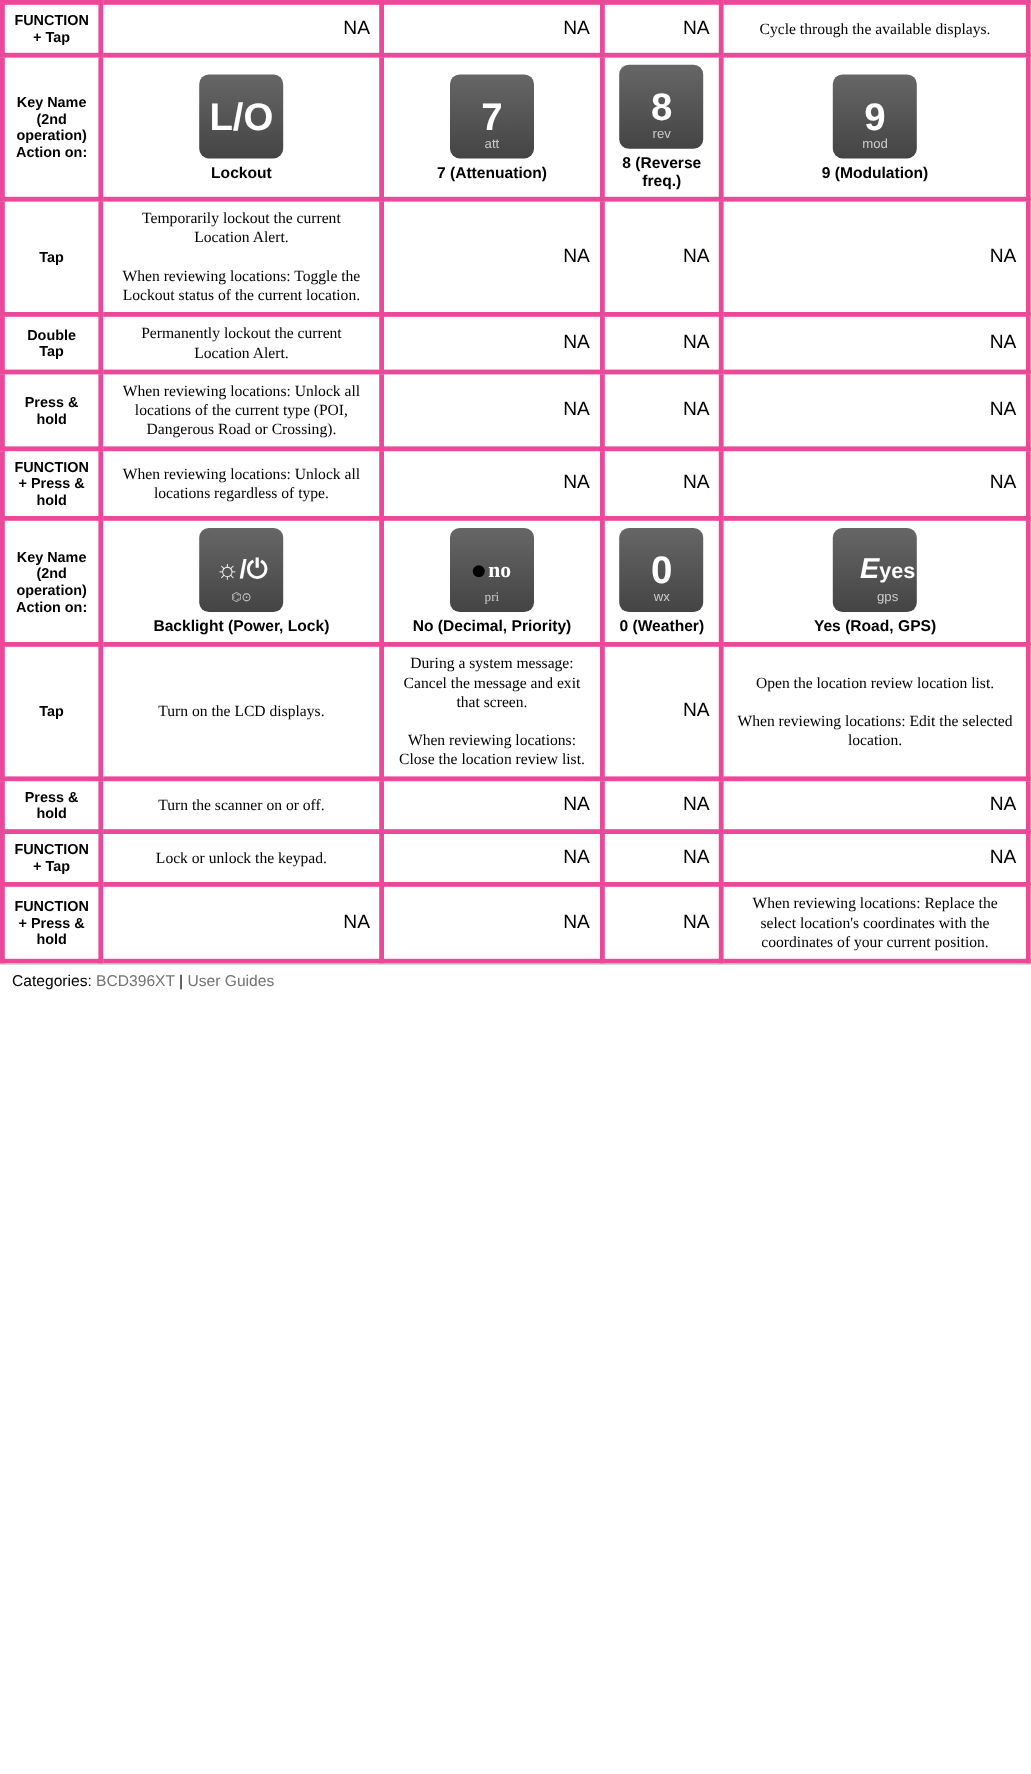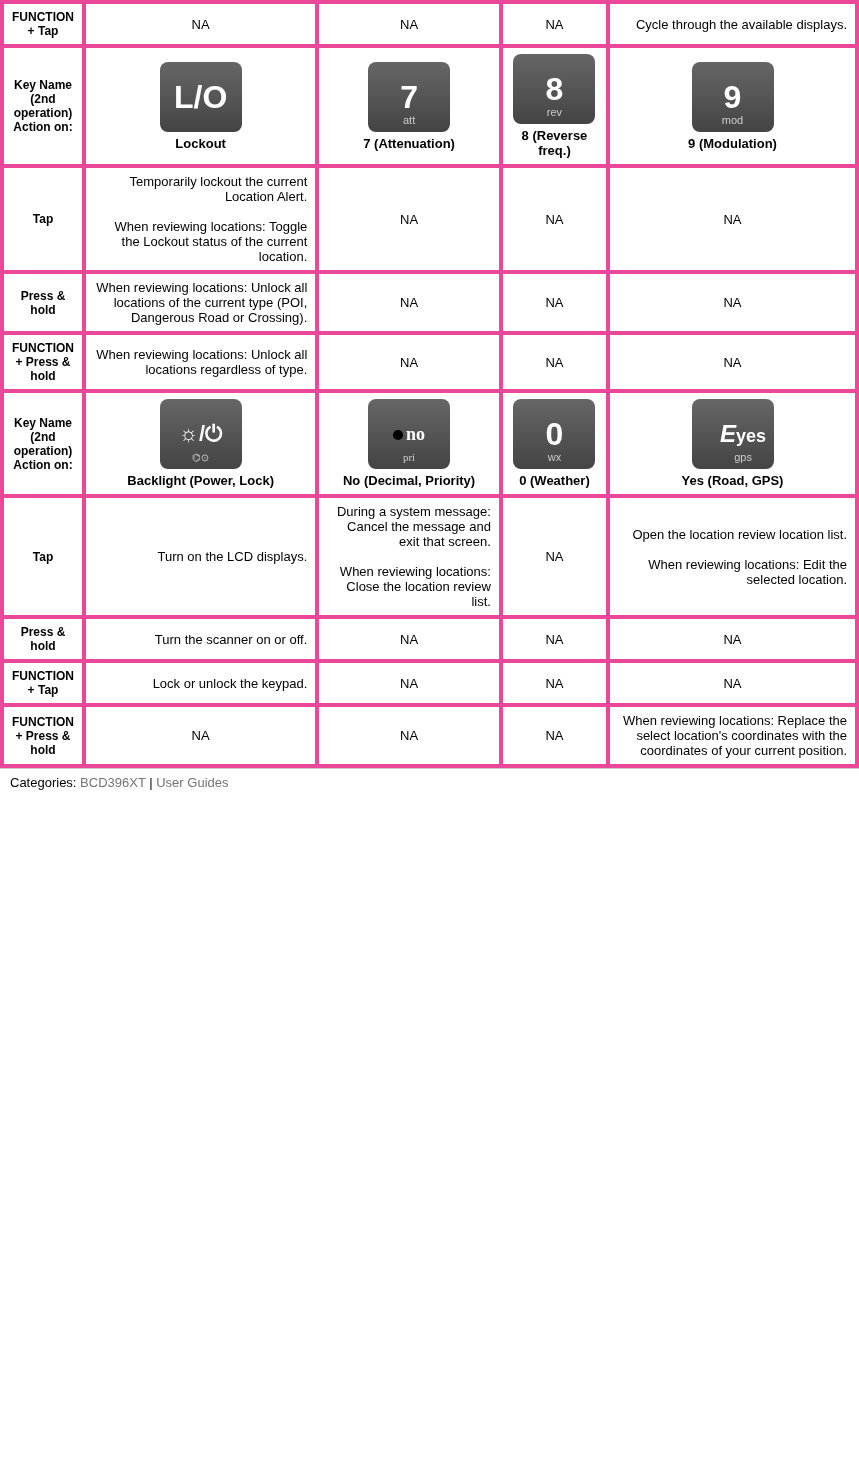--- a/index.html
+++ b/index.html
@@ -20,36 +20,37 @@
       padding: 6px 8px;
       text-align: center;
       margin-top: 20px;
     }
     td.action-col {
       text-align: center;
       font-weight: bold;
       font-size: 12px;
     }
     td.desc-col {
+      text-align: center;
+      font-size: 13px;
+      font-family: Liberation Serif, serif;
+    }
+    td.na-col {
       text-align: right;
-      font-size: 13px;
-    }
-    td.na-col {
-      text-align: center;
-      font-size: 13px;
+      font-size: 16px;
     }
     .key-image {
       display: inline-flex;
       flex-direction: column;
       align-items: center;
       justify-content: center;
       background: #555;
       color: #fff;
       border-radius: 8px;
-      width: 82px;
+      width: 70px;
       height: 70px;
       font-size: 28px;
       font-weight: bold;
       position: relative;
       margin-bottom: 4px;
     }
     .key-image .key-label {
       font-size: 11px;
       font-weight: normal;
       color: #ccc;
@@ -141,20 +142,27 @@
     <td class="action-col">Tap</td>
     <td class="desc-col">
       Temporarily lockout the current Location Alert.<br><br>
       When reviewing locations: Toggle the Lockout status of the current location.
     </td>
     <td class="na-col">NA</td>
     <td class="na-col">NA</td>
     <td class="na-col">NA</td>
   </tr>
 
+  <tr>
+    <td class="action-col">Double<br>Tap</td>
+    <td class="desc-col">Permanently lockout the current Location Alert.</td>
+    <td class="na-col">NA</td>
+    <td class="na-col">NA</td>
+    <td class="na-col">NA</td>
+  </tr>
 
   <tr>
     <td class="action-col">Press &amp;<br>hold</td>
     <td class="desc-col">
       When reviewing locations: Unlock all locations of the current type (POI, Dangerous Road or Crossing).
     </td>
     <td class="na-col">NA</td>
     <td class="na-col">NA</td>
     <td class="na-col">NA</td>
   </tr>

